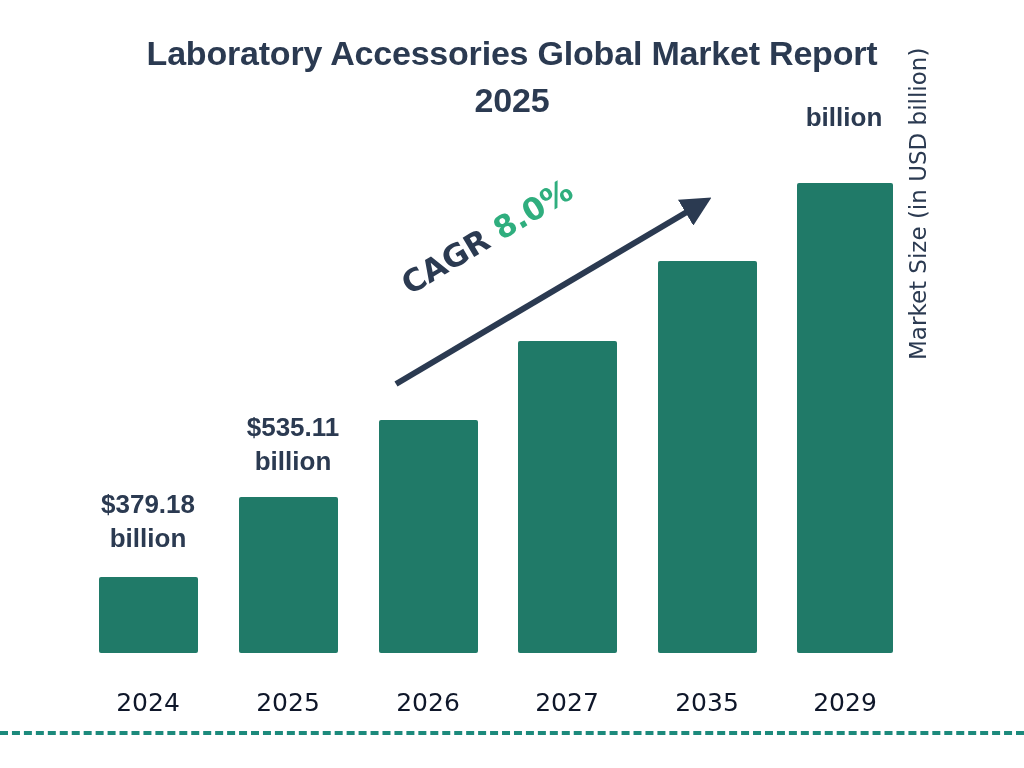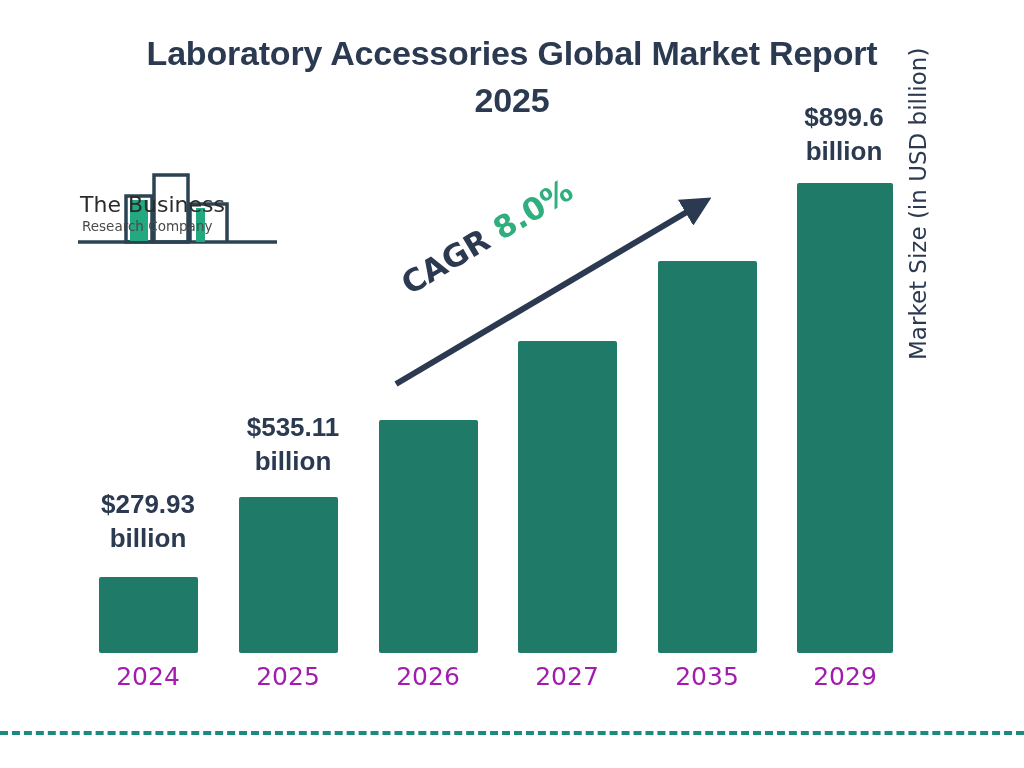--- a/index.html
+++ b/index.html
@@ -56,25 +56,25 @@
   }
 
   .bar {
     position: absolute;
     background: #207a68;
     border-radius: 2px;
   }
 
   .xtick {
     position: absolute;
-    top: 662px;
+    top: 688px;
     width: 140px;
     text-align: center;
     font-size: 25px;
-    color: #a21caf;
+    color: #0f172a;
     font-family: "DejaVu Sans", sans-serif;
   }
 
   .value-label {
     position: absolute;
     text-align: center;
     font-size: 26px;
     font-weight: 700;
     color: #2b3a51;
     line-height: 1.32;
@@ -126,71 +126,48 @@
     border-top: 4px dashed #1c8a7c;
   }
 </style>
 </head>
 <body>
 
 <div id="stage">
 
   <div id="chart-title">Laboratory Accessories Global Market Report 2025</div>
 
-  <div id="logo">
-    <svg width="215" height="86" viewBox="0 0 215 86" xmlns="http://www.w3.org/2000/svg">
-      <g>
-
-        <path d="M8 74 L207 74" stroke="#2b4352" stroke-width="3.5" fill="none"></path>
-
-        <path d="M8 74 L8 74" stroke="#2b4352" stroke-width="3.5" fill="none"></path>
-
-        <rect x="56" y="28" width="26" height="46" fill="none" stroke="#2b4352" stroke-width="3.5"></rect>
-
-        <rect x="84" y="7" width="34" height="67" fill="none" stroke="#2b4352" stroke-width="3.5"></rect>
-
-        <rect x="60" y="32" width="18" height="41" fill="#22a980"></rect>
-
-        <rect x="126" y="40" width="9" height="34" fill="#22a980"></rect>
-
-        <path d="M120 74 L120 36 L157 36 L157 74" stroke="#2b4352" stroke-width="3.5" fill="none"></path>
-      </g>
-      <text x="10" y="44" font-family="DejaVu Sans, sans-serif" font-size="22" fill="#2b2b2b" id="logo-line1">The Business</text>
-      <text x="12" y="63" font-family="DejaVu Sans, sans-serif" font-size="13.5" fill="#4a4a4a" id="logo-line2">Research Company</text>
-    </svg>
-  </div>
 
   <div id="plot">
 
     <div class="bar" style="left:99px; top:577px; width:99px; height:76px;"></div>
     <div class="bar" style="left:239px; top:497px; width:99px; height:156px;"></div>
     <div class="bar" style="left:379px; top:420px; width:99px; height:233px;"></div>
     <div class="bar" style="left:518px; top:341px; width:99px; height:312px;"></div>
     <div class="bar" style="left:658px; top:261px; width:99px; height:392px;"></div>
     <div class="bar" style="left:797px; top:183px; width:96px; height:470px;"></div>
 
     <div class="xtick" style="left:78px;">2024</div>
     <div class="xtick" style="left:218px;">2025</div>
     <div class="xtick" style="left:358px;">2026</div>
     <div class="xtick" style="left:497px;">2027</div>
     <div class="xtick" style="left:637px;">2035</div>
     <div class="xtick" style="left:775px;">2029</div>
 
     <div class="value-label" style="left:68px; top:487px;">
-      <div>$279.93</div>
+      <div>$379.18</div>
       <div>billion</div>
     </div>
 
     <div class="value-label" style="left:213px; top:410px;">
       <div>$535.11</div>
       <div>billion</div>
     </div>
 
     <div class="value-label" style="left:764px; top:100px;">
-      <div>$899.6</div>
       <div>billion</div>
     </div>
 
     <svg id="cagr-arrow" xmlns="http://www.w3.org/2000/svg">
       <defs>
         <marker id="arrowhead" markerWidth="5" markerHeight="5" refX="2.2" refY="2.5" orient="auto" markerUnits="strokeWidth">
           <path d="M0,0 L5,2.5 L0,5 z" fill="#2b3a51"></path>
         </marker>
       </defs>
       <line x1="396" y1="384" x2="697" y2="206" stroke="#2b3a51" stroke-width="6" marker-end="url(#arrowhead)"></line>

